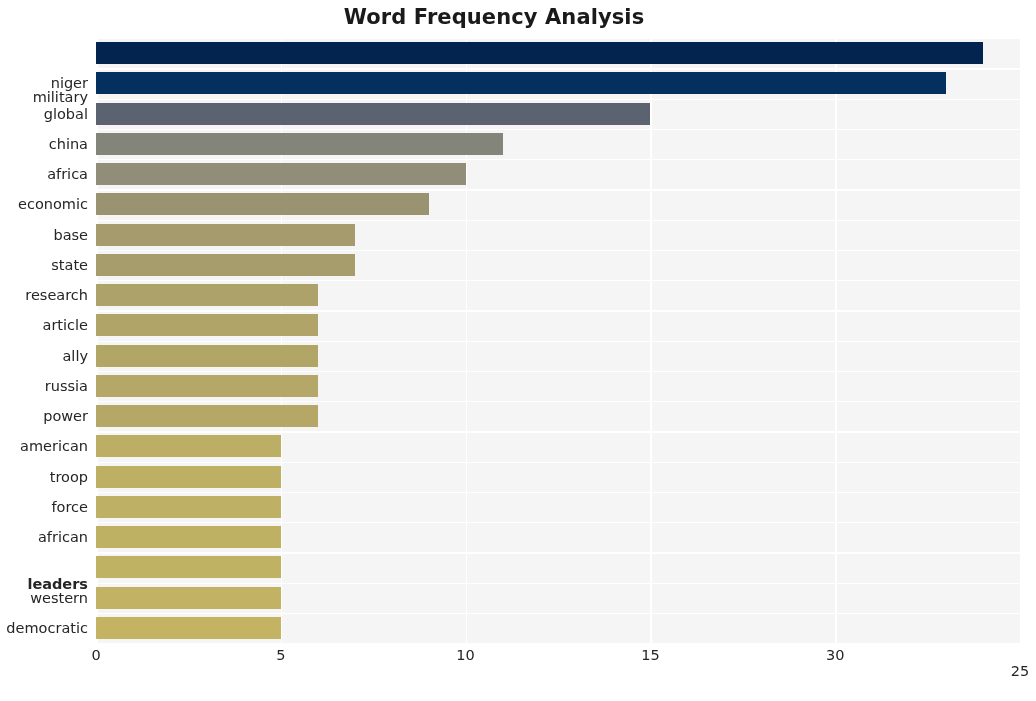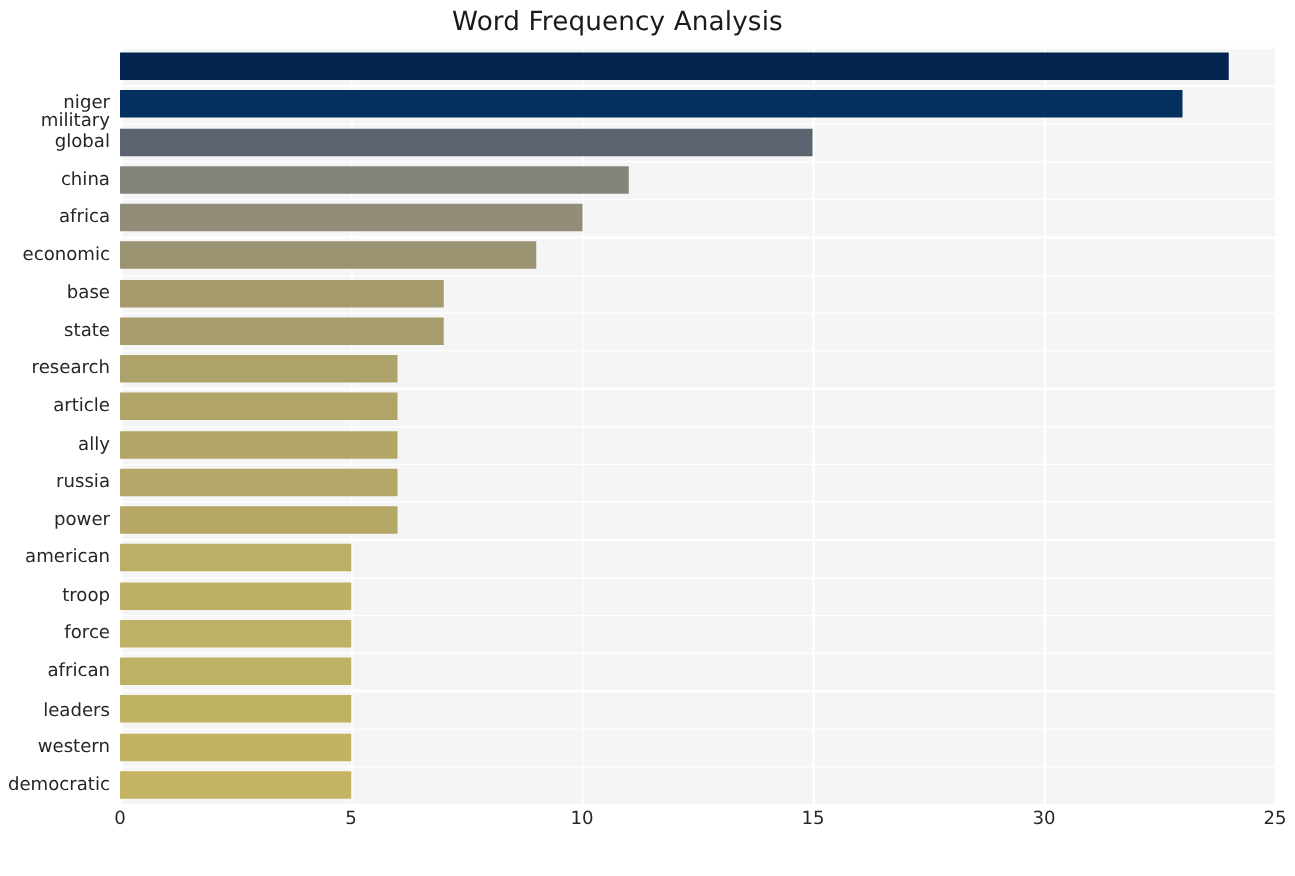--- a/index.html
+++ b/index.html
@@ -19,21 +19,21 @@
     height: 701px;
     background: #ffffff;
   }
   #chart-title {
     position: absolute;
     left: 0;
     top: 5px;
     width: 988px;
     text-align: center;
     font-size: 21px;
-    font-weight: normal;
+    font-weight: bold;
     color: #1a1a1a;
     letter-spacing: 0.1px;
   }
   
   #plot-area {
     position: absolute;
     left: 96px;
     top: 38px;
     width: 924px;
     height: 605px;
@@ -175,27 +175,27 @@
       <div class="ytick" style="top: 226.875px;">state</div>
       <div class="ytick" style="top: 257.125px;">research</div>
       <div class="ytick" style="top: 287.375px;">article</div>
       <div class="ytick" style="top: 317.625px;">ally</div>
       <div class="ytick" style="top: 347.875px;">russia</div>
       <div class="ytick" style="top: 378.125px;">power</div>
       <div class="ytick" style="top: 408.375px;">american</div>
       <div class="ytick" style="top: 438.625px;">troop</div>
       <div class="ytick" style="top: 468.875px;">force</div>
       <div class="ytick" style="top: 499.125px;">african</div>
-      <div class="ytick" style="top: 531px;">leaders</div>
+      <div class="ytick" style="top: 546px; font-weight: bold;">leaders</div>
       <div class="ytick" style="top: 559.625px;">western</div>
       <div class="ytick" style="top: 589.875px;">democratic</div>
     </div>
   <div id="x-labels">
       <div class="xtick" style="left: 96px;">0</div>
       <div class="xtick" style="left: 280.8px;">5</div>
       <div class="xtick" style="left: 465.6px;">10</div>
       <div class="xtick" style="left: 650.4px;">15</div>
       <div class="xtick" style="left: 835.2px;">30</div>
-      <div class="xtick" style="left: 1020px;">25</div>
+      <div class="xtick" style="left: 1020px; margin-top: 16px;">25</div>
     </div>
 
 
 </div>
 
 </body></html>

